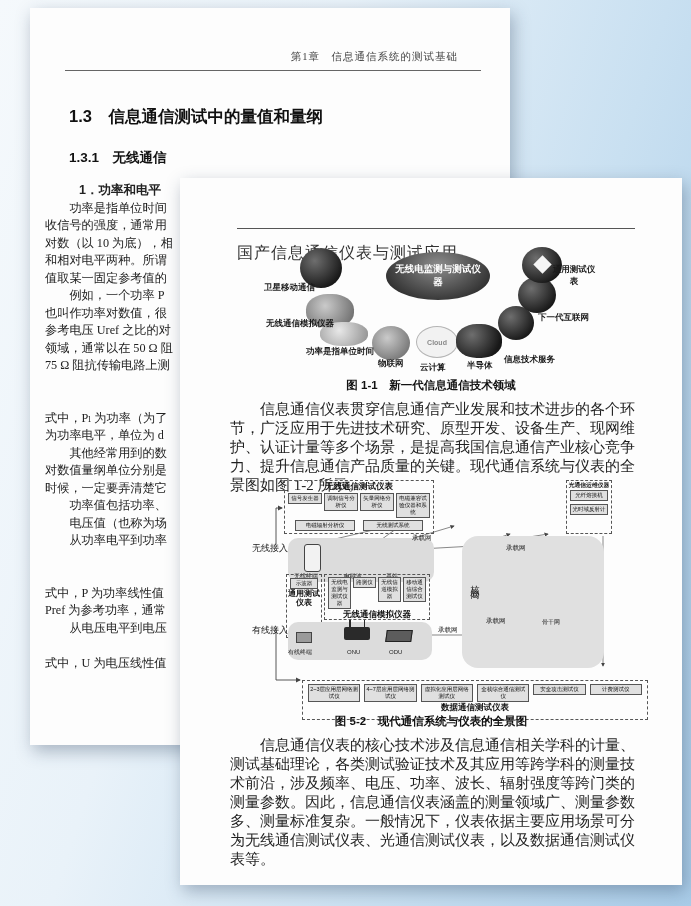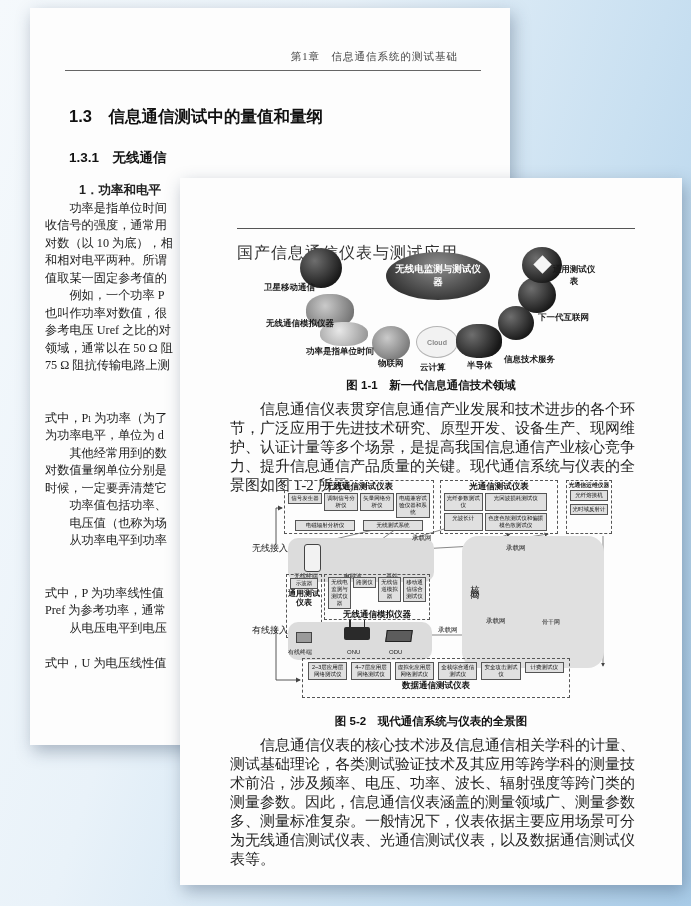--- a/index.html
+++ b/index.html
@@ -201,30 +201,20 @@
           <div class="instr">调制信号分析仪</div>
           <div class="instr">矢量网络分析仪</div>
           <div class="instr">电磁兼容试验仪器和系统</div>
         </div>
       <div class="instr-row" style="padding:2px 10px 0 10px;gap:8px;">
 
       <div class="instr">电磁辐射分析仪</div>
           <div class="instr">无线测试系统</div>
         </div>
     </div>
-    <div class="dashed" style="left:188px;top:2px;width:118px;height:54px;">
-      <div class="box-title">光通信测试仪表</div>
-      <div class="grid">
-
-      <div class="instr">光纤参数测试仪</div>
-          <div class="instr">光回波损耗测试仪</div>
-          <div class="instr">光波长计</div>
-          <div class="instr">色度色散测试仪和偏振模色散测试仪</div>
-        </div>
-    </div>
     <div class="dashed" style="left:314px;top:2px;width:46px;height:54px;">
       <div class="box-title small">光通信运维仪器</div>
       <div class="col">
 
       <div class="instr">光纤熔接机</div>
           <div class="instr">光时域反射计</div>
         </div>
     </div>
 
     <div class="gray" style="left:36px;top:60px;width:146px;height:44px;"></div>
@@ -262,21 +252,21 @@
 
     <div class="gray" style="left:36px;top:144px;width:144px;height:38px;"></div>
     <div class="term-icon"></div>
     <div class="router-icon"></div>
     <div class="odu-icon"></div>
     <div class="lbl" style="left:36px;top:170px;">有线终端</div>
     <div class="lbl" style="left:95px;top:171px;">ONU</div>
     <div class="lbl" style="left:137px;top:171px;">ODU</div>
     <div class="lbl access" style="left:0px;top:146px;">有线接入</div>
 
-    <div class="dashed" style="left:50px;top:180px;width:268px;height:40px;">
+    <div class="dashed" style="left:50px;top:202px;width:346px;height:40px;">
       <div class="instr-row" style="padding:3px 5px 0 5px;gap:4px;">
 
       <div class="instr">2~3层应用层网络测试仪</div>
           <div class="instr">4~7层应用层网络测试仪</div>
           <div class="instr">虚拟化应用层网络测试仪</div>
           <div class="instr">全栈综合通信测试仪</div>
           <div class="instr">安全攻击测试仪</div>
           <div class="instr">计费测试仪</div>
         </div>
       <div class="box-title">数据通信测试仪表</div>

